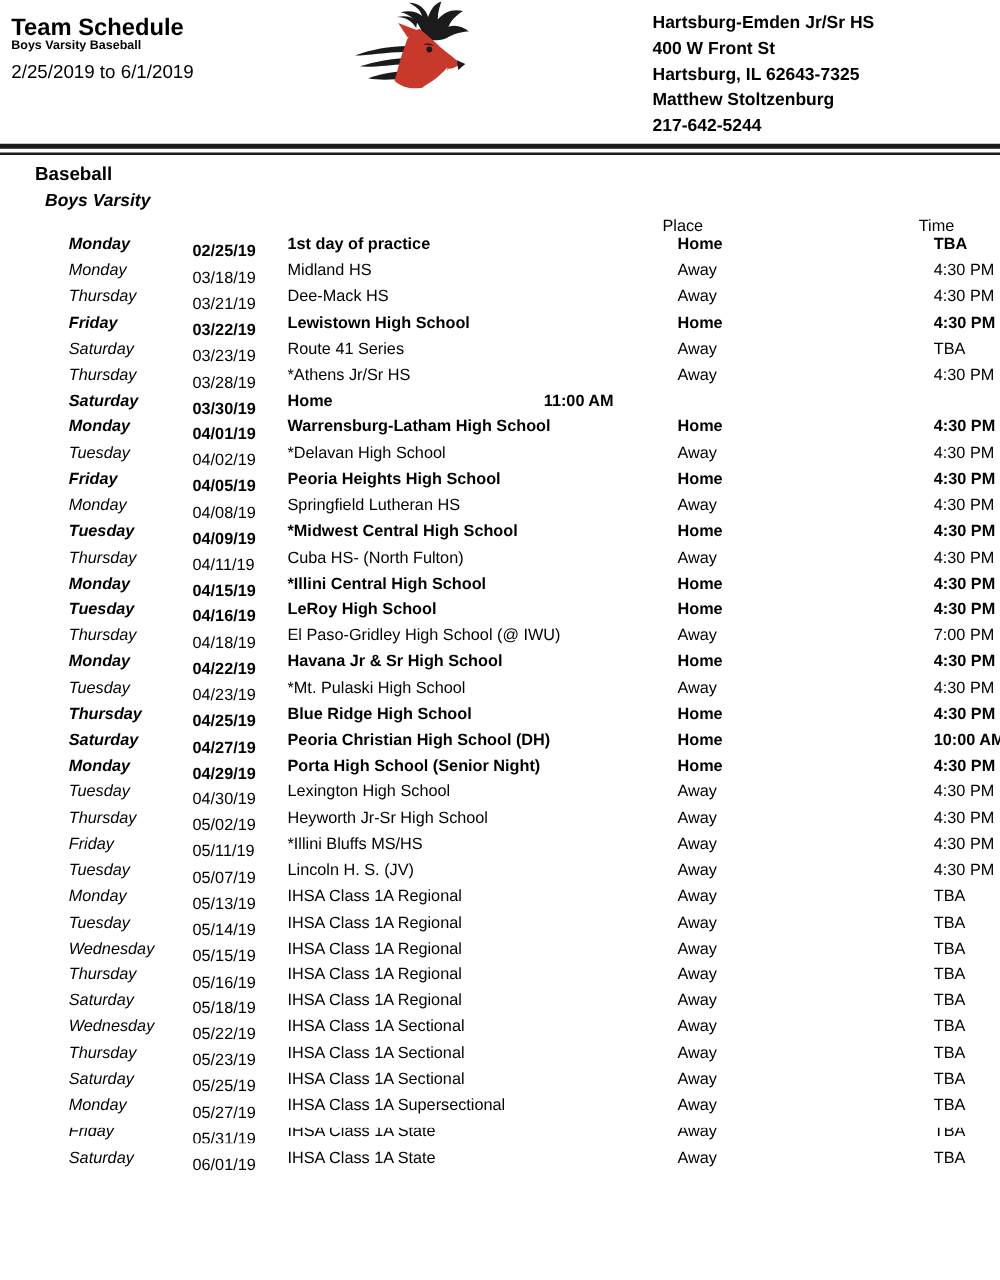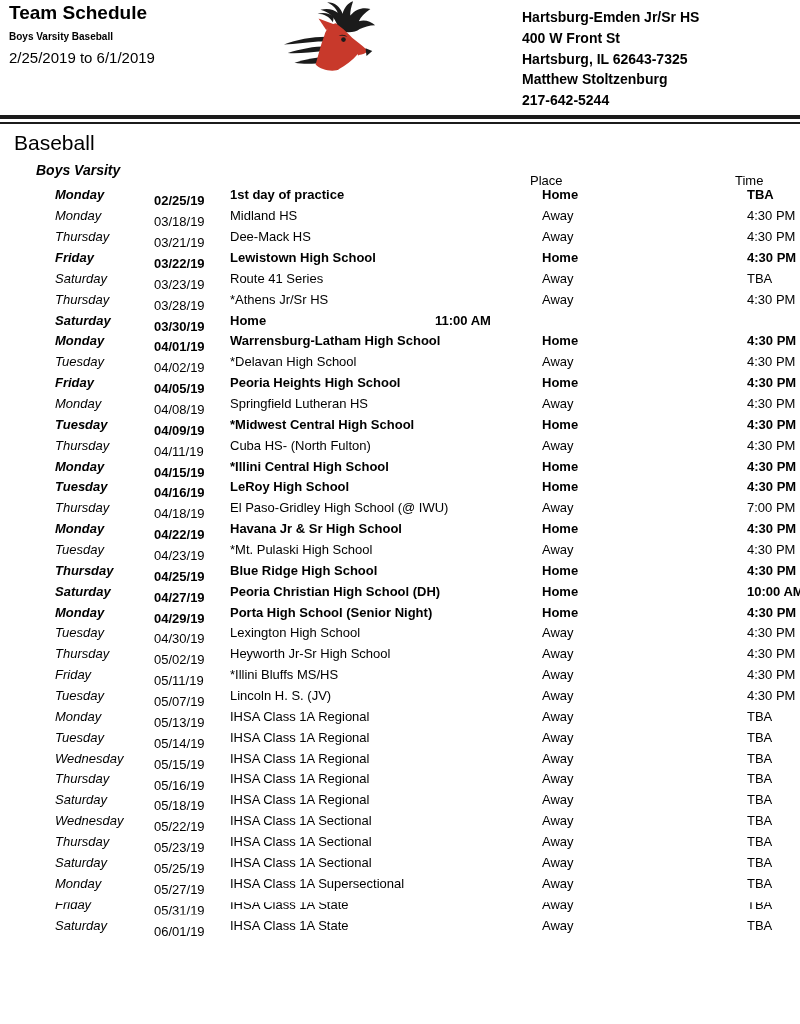--- a/index.html
+++ b/index.html
@@ -7,40 +7,40 @@
     width: 800px; height: 1024px;
     background: #ffffff;
     font-family: "Liberation Sans", sans-serif;
     color: #000;
     position: relative;
     overflow: hidden;
   }
   .abs { position: absolute; }
 
   
-  .title-main   { left: 9px;  top: 2px;  font-size: 19px; font-weight: bold; }
+  .title-main   { left: 9px;  top: 12px;  font-size: 19px; font-weight: bold; }
   .title-sub    { left: 9px;  top: 31px; font-size: 10px; font-weight: bold; }
   .title-range  { left: 9px;  top: 49px; font-size: 15px; font-weight: normal; }
 
   .school-block { left: 522px; top: 7px; font-size: 14px; font-weight: bold; line-height: 20.8px; }
   .school-block div { white-space: nowrap; }
 
   .logo-wrap { left: 283px; top: 1px; width: 96px; height: 82px; }
   .logo-wrap svg { width: 100%; height: 100%; display: block; }
 
   
   .rule {
     left: 0; top: 115px; width: 800px; height: 3px;
     border-top: 4px solid #1b1b1b;
     border-bottom: 2px solid #1b1b1b;
   }
 
   
-  .sport-title { left: 14px; top: 131px; font-size: 21px; font-weight: normal; }
-  .team-title  { left: 36px; top: 162px; font-size: 14px; font-weight: bold; font-style: italic; }
+  .sport-title { left: 28px; top: 131px; font-size: 15px; font-weight: bold; }
+  .team-title  { left: 36px; top: 152px; font-size: 14px; font-weight: bold; font-style: italic; }
 
   
   .col-head { font-size: 13px; top: 173px; }
   .col-head-place { left: 530px; }
   .col-head-time  { left: 735px; }
 
   .rows { left: 55px; top: 184.5px; right: 4px; }
   .row  { height: 20.86px; display: flex; align-items: center; font-size: 13px; white-space: nowrap; }
   .row.bold { font-weight: bold; }
   .row.clipped { clip-path: inset(41% 0 0 0); }

